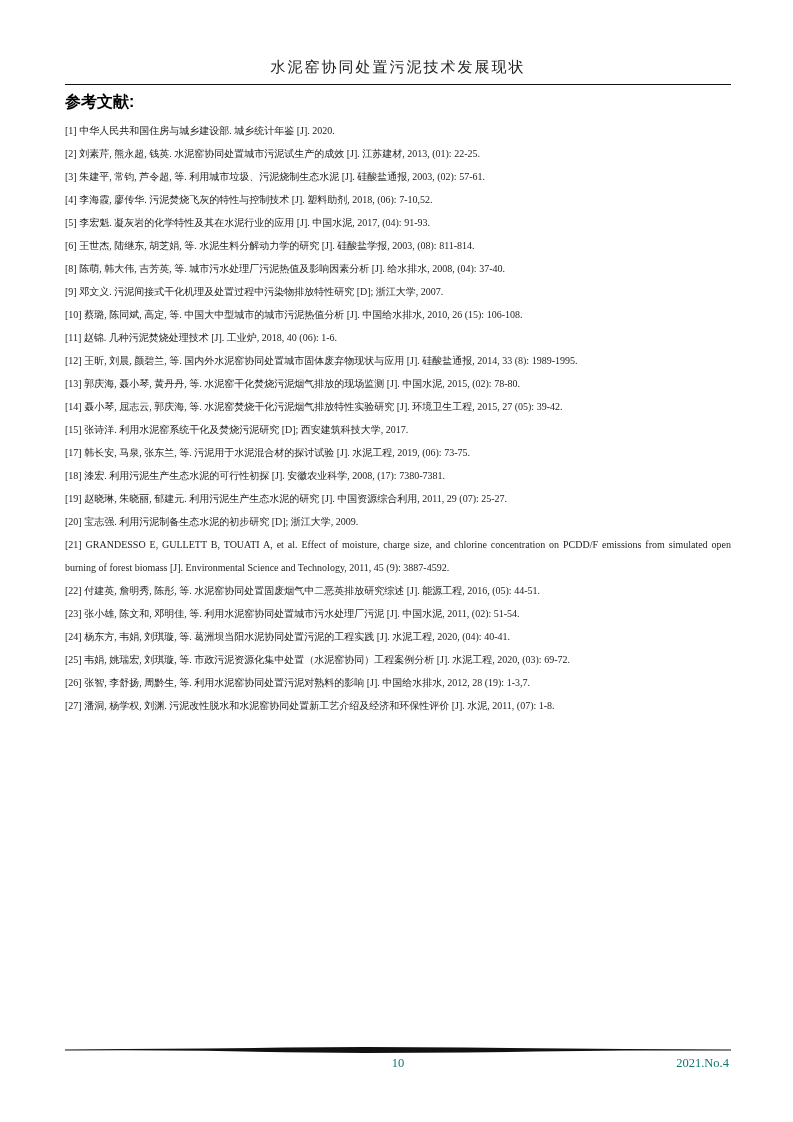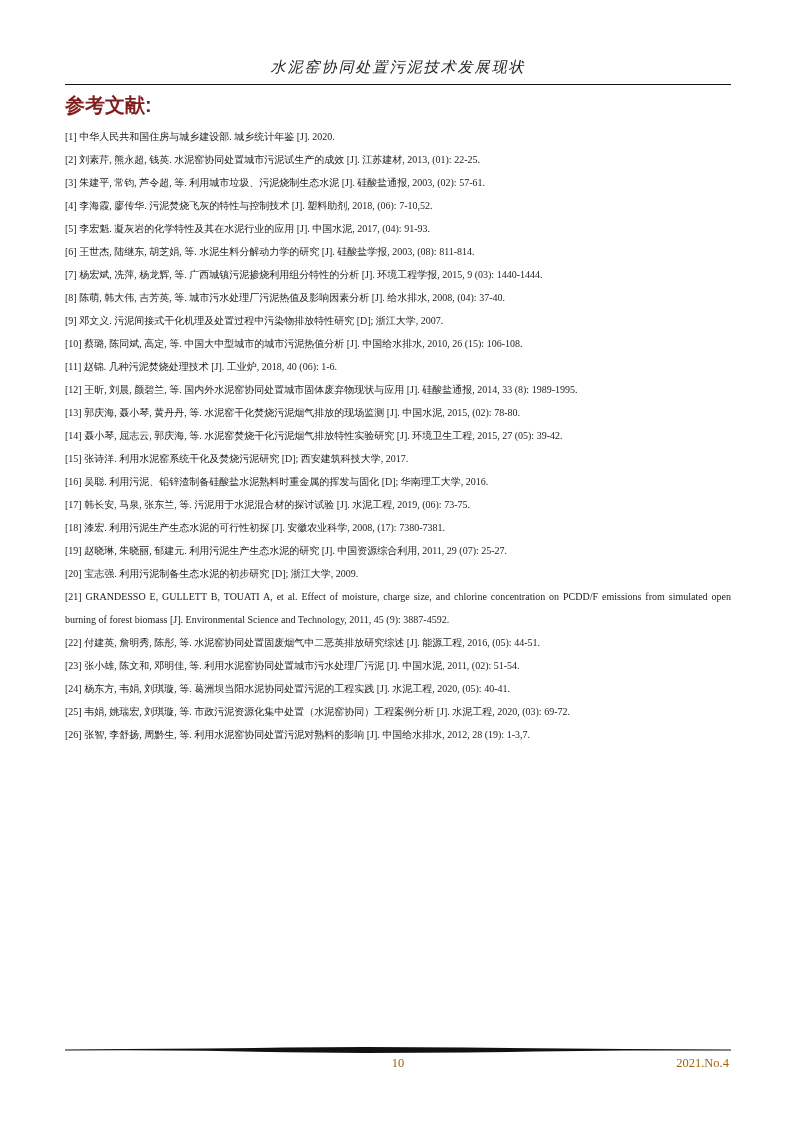--- a/index.html
+++ b/index.html
@@ -23,39 +23,38 @@
     left: 65px;
     width: 666px;
   }
   .header-title {
     text-align: center;
     font-size: 15px;
     letter-spacing: 2px;
     color: #222;
     margin: 0;
     font-weight: normal;
-    font-style: italic;
   }
   .header-rule {
     border: none;
     border-top: 1.6px solid #111;
     margin: 7px 0 0 0;
   }
   .content {
     position: absolute;
     top: 92px;
     left: 65px;
     width: 666px;
   }
   .section-heading {
-    font-size: 20px;
+    font-size: 16px;
     font-weight: bold;
     margin: 0 0 6px 0;
     font-family: Liberation Sans, sans-serif;
-    color: #7f1d1d;
+    color: #000000;
   }
   .ref-list p {
     margin: 0;
     font-size: 10px;
     line-height: 23px;
     text-align: justify;
     color: #1b1b1b;
   }
   .footer {
     position: absolute;
@@ -66,21 +65,21 @@
   .footer-rule-svg {
     display: block;
     width: 666px;
     height: 9px;
   }
   .footer-row {
     position: relative;
     width: 100%;
     height: 18px;
     font-size: 12.5px;
-    color: #a16207;
+    color: #0f766e;
     font-family: "Liberation Serif", "DejaVu Serif", serif;
   }
   .page-number {
     position: absolute;
     left: 0;
     right: 0;
     text-align: center;
     top: 1px;
   }
   .issue-number {
@@ -102,40 +101,39 @@
   <div class="content">
     <h2 class="section-heading">参考文献:</h2>
 
     <div class="ref-list">
         <p>[1]  中华人民共和国住房与城乡建设部. 城乡统计年鉴 [J]. 2020.</p>
         <p>[2]  刘素芹, 熊永超, 钱英. 水泥窑协同处置城市污泥试生产的成效 [J]. 江苏建材, 2013, (01): 22-25.</p>
         <p>[3]  朱建平, 常钧, 芦令超, 等. 利用城市垃圾、污泥烧制生态水泥 [J]. 硅酸盐通报, 2003, (02): 57-61.</p>
         <p>[4]  李海霞, 廖传华. 污泥焚烧飞灰的特性与控制技术 [J]. 塑料助剂, 2018, (06): 7-10,52.</p>
         <p>[5]  李宏魁. 凝灰岩的化学特性及其在水泥行业的应用 [J]. 中国水泥, 2017, (04): 91-93.</p>
         <p>[6]  王世杰, 陆继东, 胡芝娟, 等. 水泥生料分解动力学的研究 [J]. 硅酸盐学报, 2003, (08): 811-814.</p>
-        <p>[7]  杨宏斌, 冼萍, 杨龙辉, 等. 广西城镇污泥掺烧利用组分特性的分析 [J]. 环境工程学报, 2015, 9 (03): 1440-1444.</p>
         <p>[8]  陈萌, 韩大伟, 吉芳英, 等. 城市污水处理厂污泥热值及影响因素分析 [J]. 给水排水, 2008, (04): 37-40.</p>
         <p>[9]  邓文义. 污泥间接式干化机理及处置过程中污染物排放特性研究 [D]; 浙江大学, 2007.</p>
         <p>[10]  蔡璐, 陈同斌, 高定, 等. 中国大中型城市的城市污泥热值分析 [J]. 中国给水排水, 2010, 26 (15): 106-108.</p>
         <p>[11]  赵锦. 几种污泥焚烧处理技术 [J]. 工业炉, 2018, 40 (06): 1-6.</p>
         <p>[12]  王昕, 刘晨, 颜碧兰, 等. 国内外水泥窑协同处置城市固体废弃物现状与应用 [J]. 硅酸盐通报, 2014, 33 (8): 1989-1995.</p>
         <p>[13]  郭庆海, 聂小琴, 黄丹丹, 等. 水泥窑干化焚烧污泥烟气排放的现场监测 [J]. 中国水泥, 2015, (02): 78-80.</p>
         <p>[14]  聂小琴, 屈志云, 郭庆海, 等. 水泥窑焚烧干化污泥烟气排放特性实验研究 [J]. 环境卫生工程, 2015, 27 (05): 39-42.</p>
         <p>[15]  张诗洋. 利用水泥窑系统干化及焚烧污泥研究 [D]; 西安建筑科技大学, 2017.</p>
-        <p>[16]  吴聪. 利用污泥、铅锌渣制备硅酸盐水泥熟料时重金属的挥发与固化 [D]; 华南理工大学, 2016.</p>
         <p>[17]  韩长安, 马泉, 张东兰, 等. 污泥用于水泥混合材的探讨试验 [J]. 水泥工程, 2019, (06): 73-75.</p>
         <p>[18]  漆宏. 利用污泥生产生态水泥的可行性初探 [J]. 安徽农业科学, 2008, (17): 7380-7381.</p>
         <p>[19]  赵晓琳, 朱晓丽, 郁建元. 利用污泥生产生态水泥的研究 [J]. 中国资源综合利用, 2011, 29 (07): 25-27.</p>
         <p>[20]  宝志强. 利用污泥制备生态水泥的初步研究 [D]; 浙江大学, 2009.</p>
         <p>[21] GRANDESSO E, GULLETT B, TOUATI A, et al. Effect of moisture, charge size, and chlorine concentration on PCDD/F emissions from simulated open burning of forest biomass [J]. Environmental Science and Technology, 2011, 45 (9): 3887-4592.</p>
         <p>[22]  付建英, 詹明秀, 陈彤, 等. 水泥窑协同处置固废烟气中二恶英排放研究综述 [J]. 能源工程, 2016, (05): 44-51.</p>
         <p>[23]  张小雄, 陈文和, 邓明佳, 等. 利用水泥窑协同处置城市污水处理厂污泥 [J]. 中国水泥, 2011, (02): 51-54.</p>
-        <p>[24]  杨东方, 韦娟, 刘琪璇, 等. 葛洲坝当阳水泥协同处置污泥的工程实践 [J]. 水泥工程, 2020, (05): 40-41.</p>
+        <p>[24]  杨东方, 韦娟, 刘琪璇, 等. 葛洲坝当阳水泥协同处置污泥的工程实践 [J]. 水泥工程, 2020, (04): 40-41.</p>
         <p>[25]  韦娟, 姚瑞宏, 刘琪璇, 等. 市政污泥资源化集中处置（水泥窑协同）工程案例分析 [J]. 水泥工程, 2020, (03): 69-72.</p>
         <p>[26]  张智, 李舒扬, 周黔生, 等. 利用水泥窑协同处置污泥对熟料的影响 [J]. 中国给水排水, 2012, 28 (19): 1-3,7.</p>
+        <p>[27]  潘洞, 杨学权, 刘渊. 污泥改性脱水和水泥窑协同处置新工艺介绍及经济和环保性评价 [J]. 水泥, 2011, (07): 1-8.</p>
       </div>
   </div>
 
   <div class="footer">
     <svg class="footer-rule-svg" viewBox="0 0 666 9" preserveAspectRatio="none">
       <polygon fill="#111" points="0,3.6 60,3.0 140,2.4 220,1.6 300,1.0 400,1.4 470,2.2 560,2.9 666,3.6 666,4.6 560,4.6 470,5.6 400,6.6 300,7.0 220,6.2 140,4.8 60,4.2 0,4.4"></polygon>
     </svg>
     <div class="footer-row">
       <span class="page-number">10</span>
       <span class="issue-number">2021.No.4</span>

